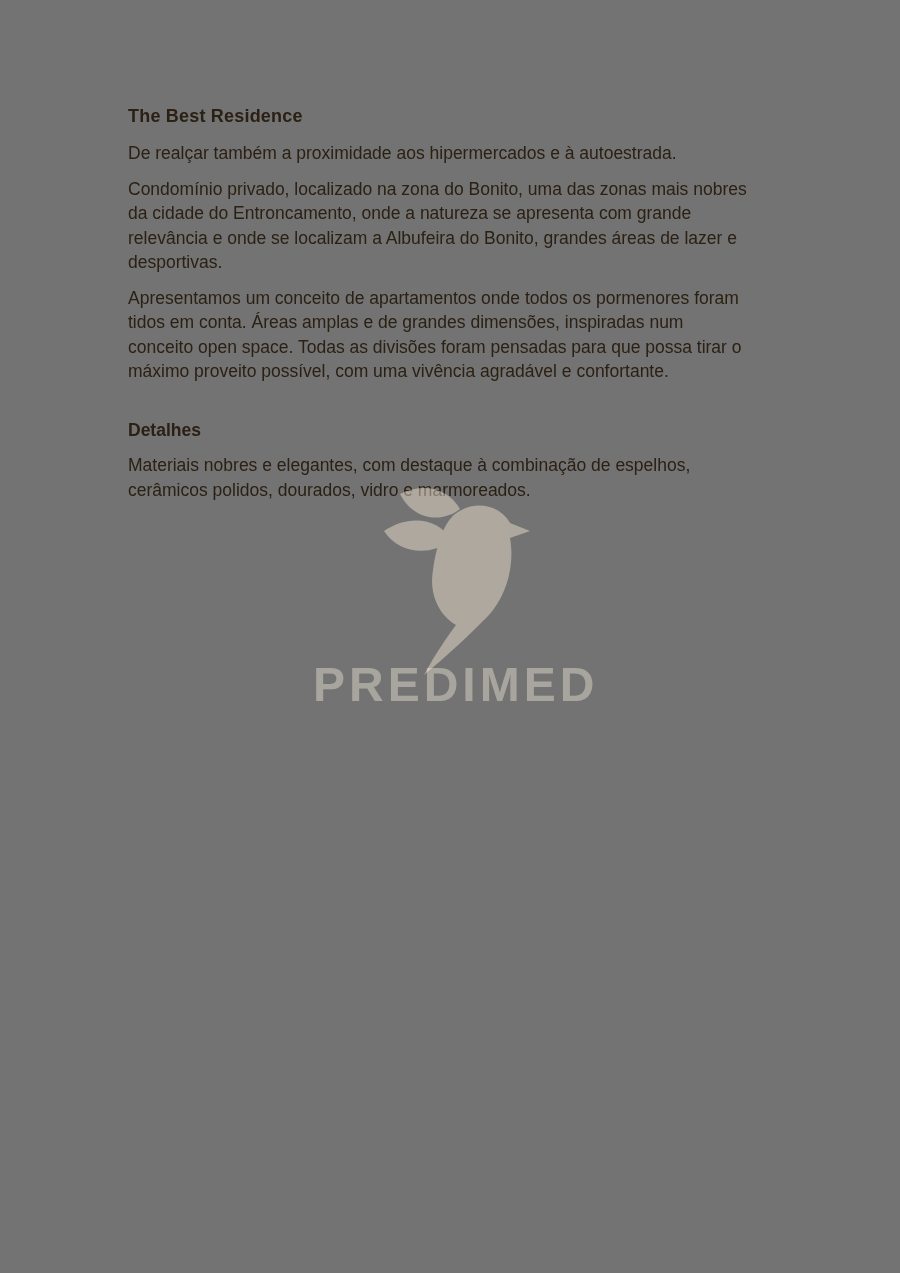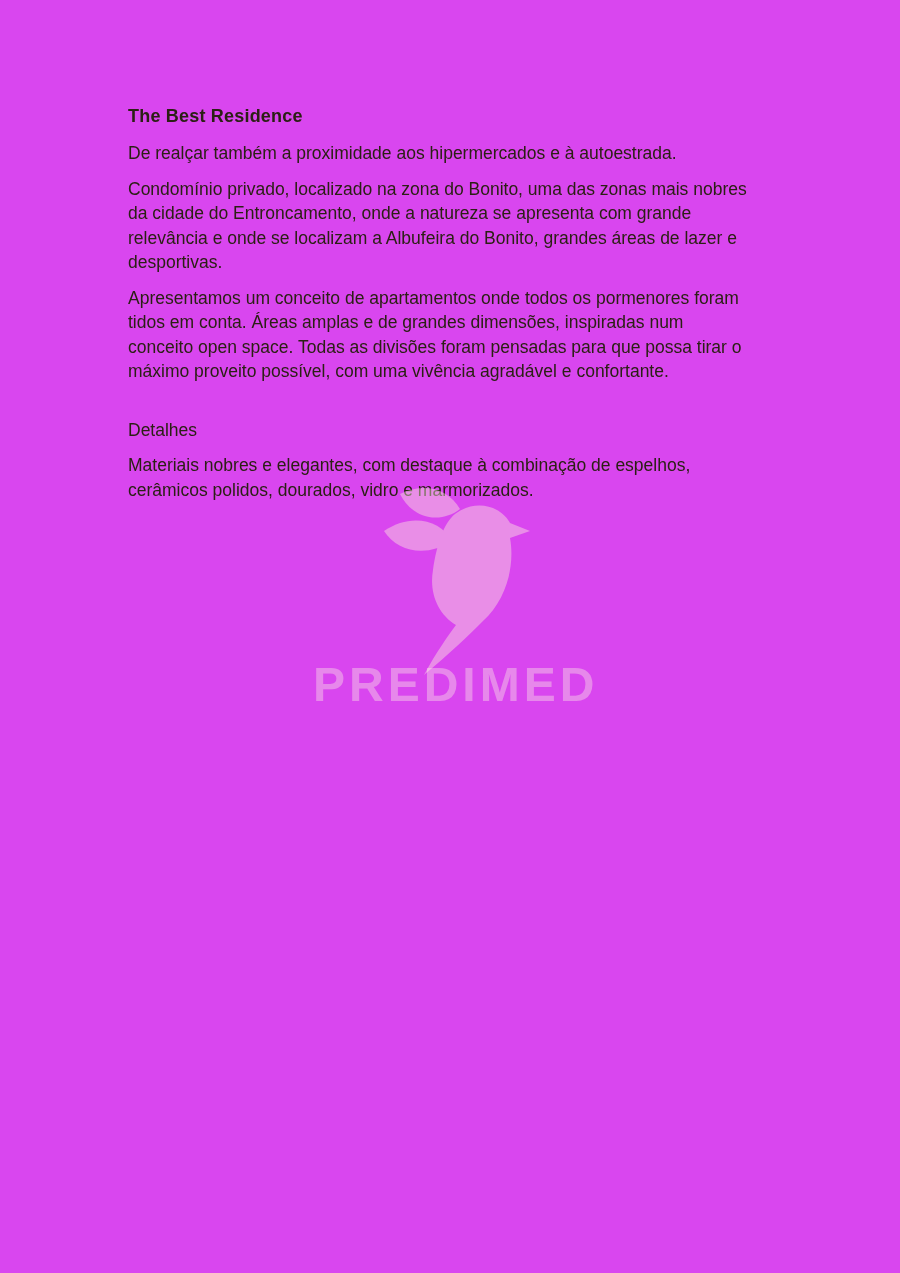--- a/index.html
+++ b/index.html
@@ -4,21 +4,21 @@
 <style>
   html, body { margin: 0; padding: 0; }
   body {
     font-family: "Liberation Sans", sans-serif;
     background: #b0b0b0;
   }
   .page {
     position: relative;
     width: 900px;
     height: 1273px;
-    background: #d946ef;
+    background: #737373;
     overflow: hidden;
   }
   .content {
     position: absolute;
     left: 128px;
     top: 104px;
     width: 700px;
     z-index: 1;
     color: #2b2014;
   }
@@ -30,21 +30,21 @@
     letter-spacing: 0.2px;
   }
   .para {
     font-size: 17.5px;
     line-height: 24.5px;
     margin: 0 0 11px 0;
     white-space: pre-line;
   }
   .section-heading {
     font-size: 17.5px;
-    font-weight: normal;
+    font-weight: bold;
     line-height: 24.5px;
     margin: 34px 0 11px 0;
   }
   
   .watermark {
     position: absolute;
     left: 0; top: 1px;
     width: 100%; height: 100%;
     z-index: 2;
     pointer-events: none;
@@ -82,21 +82,21 @@
 relevância e onde se localizam a Albufeira do Bonito, grandes áreas de lazer e
 desportivas.</p>
     <p class="para">Apresentamos um conceito de apartamentos onde todos os pormenores foram
 tidos em conta. Áreas amplas e de grandes dimensões, inspiradas num
 conceito open space. Todas as divisões foram pensadas para que possa tirar o
 máximo proveito possível, com uma vivência agradável e confortante.</p>
 
     <h2 class="section-heading">Detalhes</h2>
 
     <p class="para">Materiais nobres e elegantes, com destaque à combinação de espelhos,
-cerâmicos polidos, dourados, vidro e marmorizados.</p>
+cerâmicos polidos, dourados, vidro e marmoreados.</p>
   </div>
 
   <div class="watermark">
     <svg class="wm-bird" viewBox="0 0 220 205" xmlns="http://www.w3.org/2000/svg">
       <g fill="#fff2dd" opacity="0.42">
         <path d="M30,15 C55,3 78,10 90,30 C72,44 44,42 30,15 Z"></path>
         <path d="M14,52 C40,34 70,40 82,62 C58,78 28,74 14,52 Z"></path>
         <path d="M85,35 C105,20 130,26 140,44 L160,52 L140,59 C145,86 137,120 113,142 C98,157 80,174 54,196 C67,172 78,157 86,146 C68,135 59,114 63,91 C67,64 74,44 85,35 Z"></path>
       </g>
     </svg>

